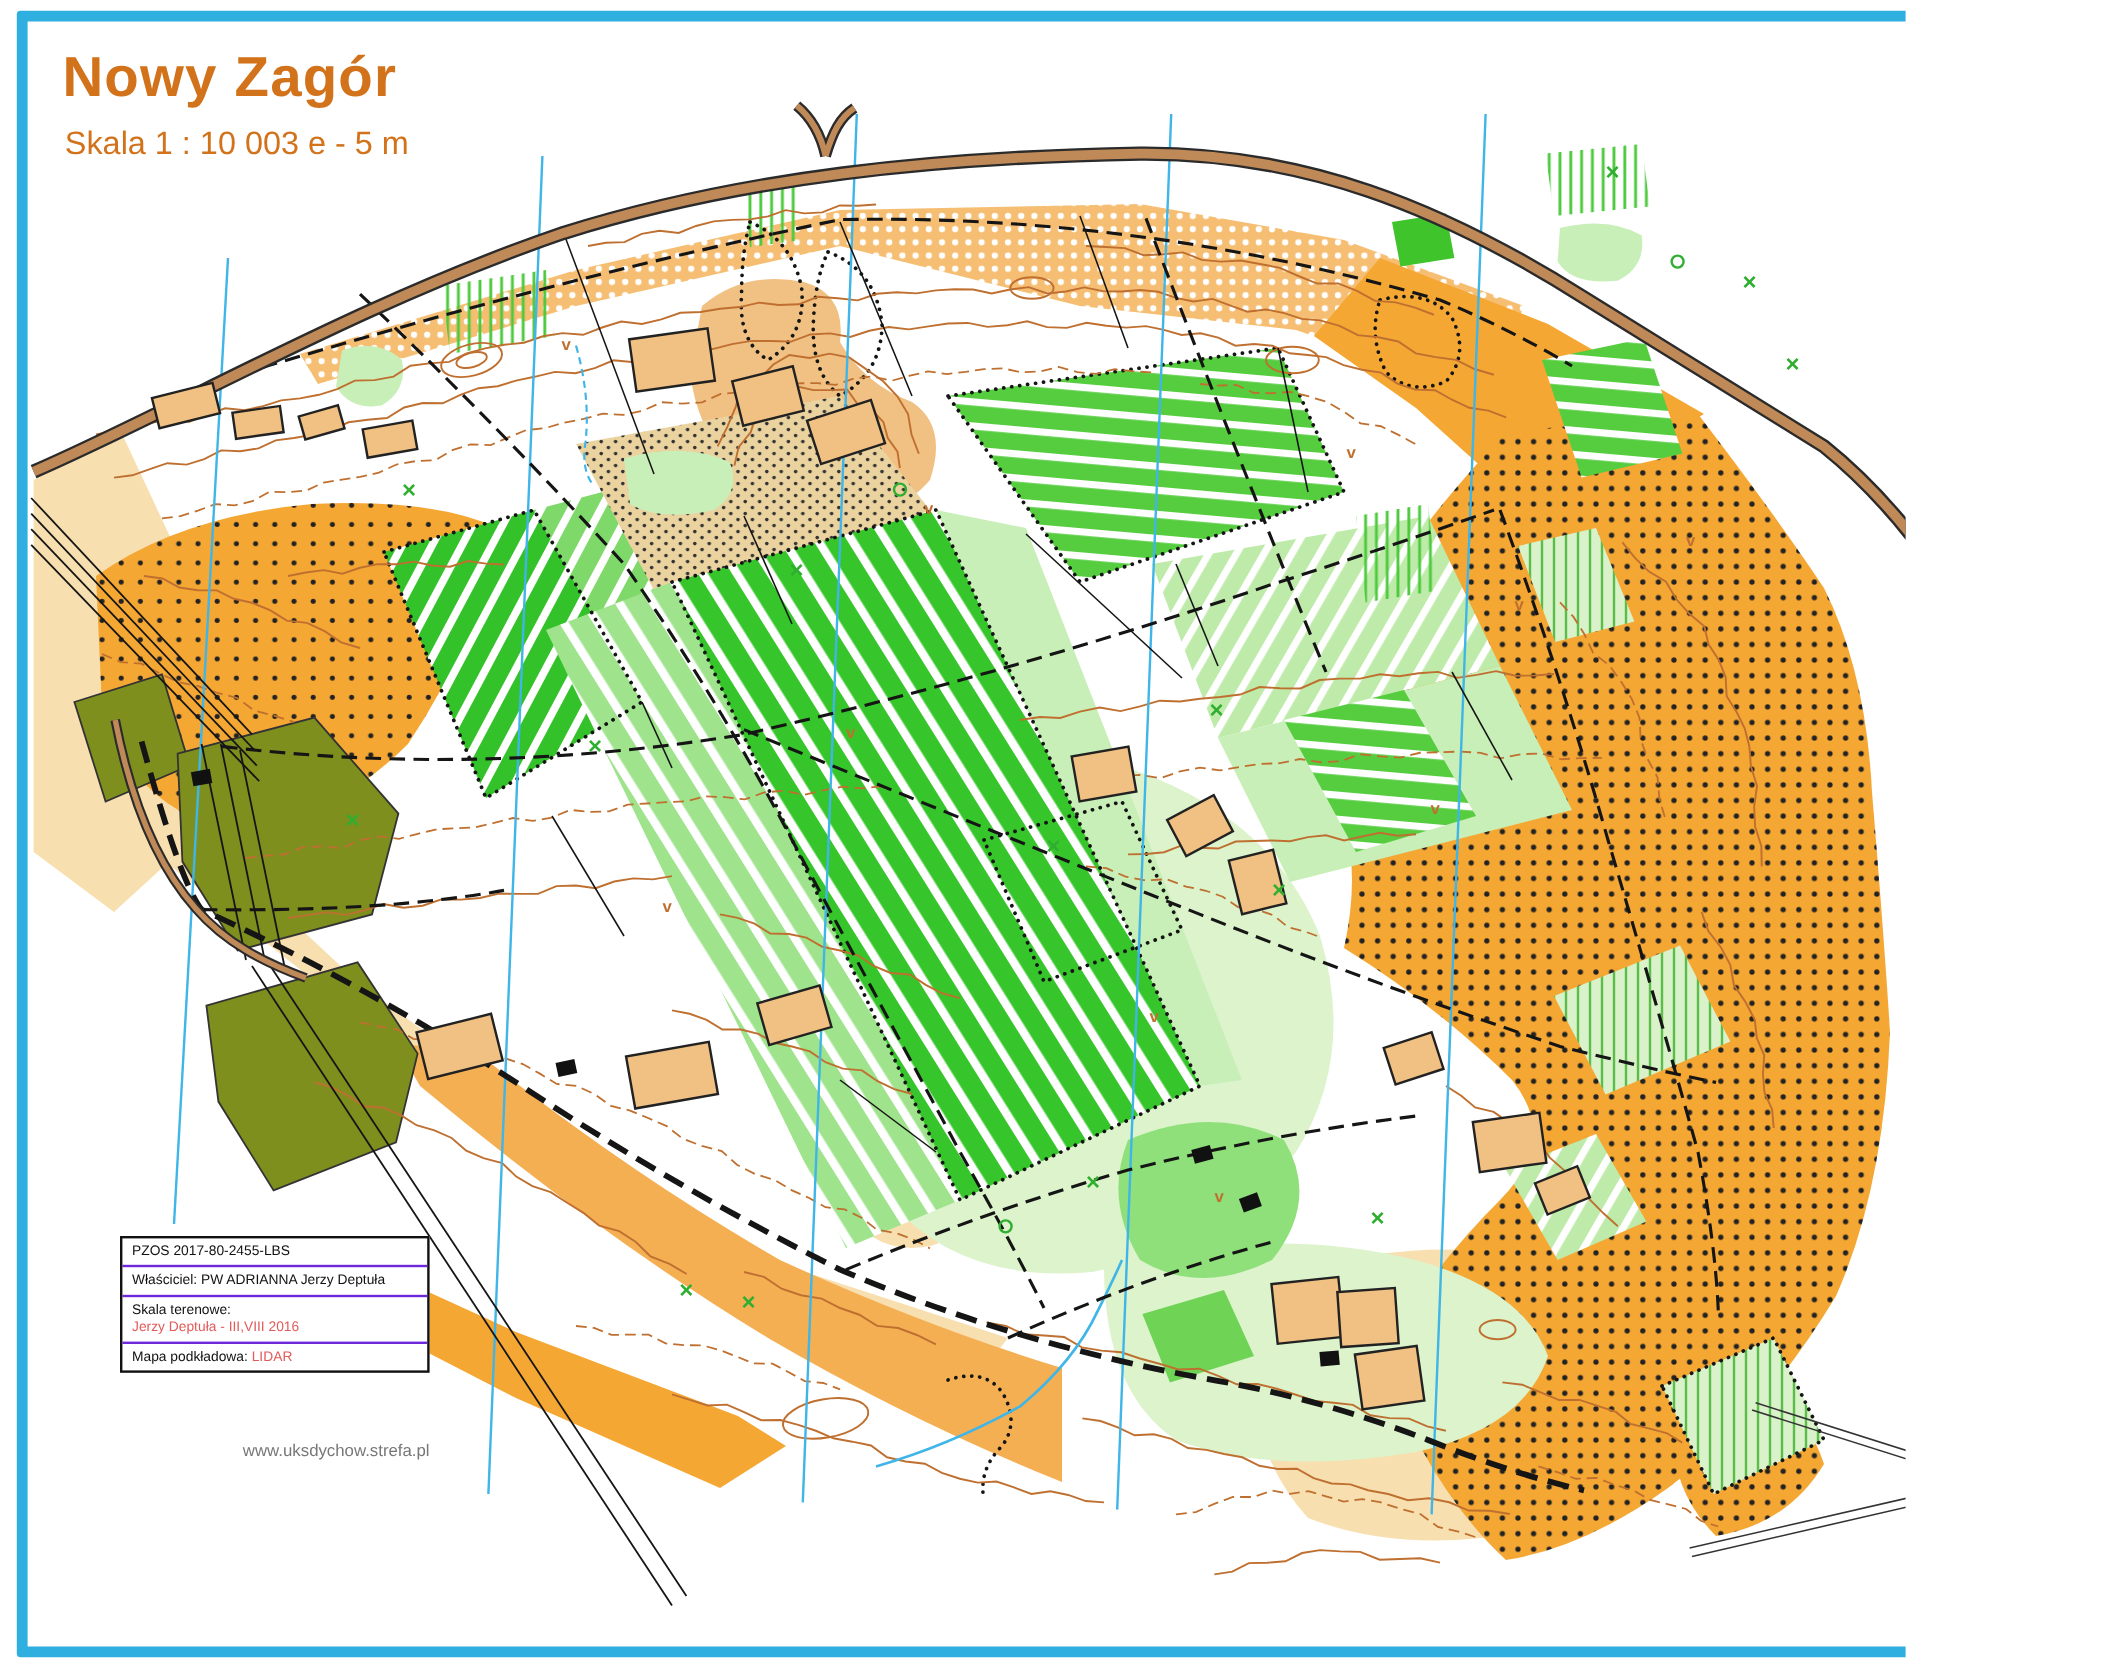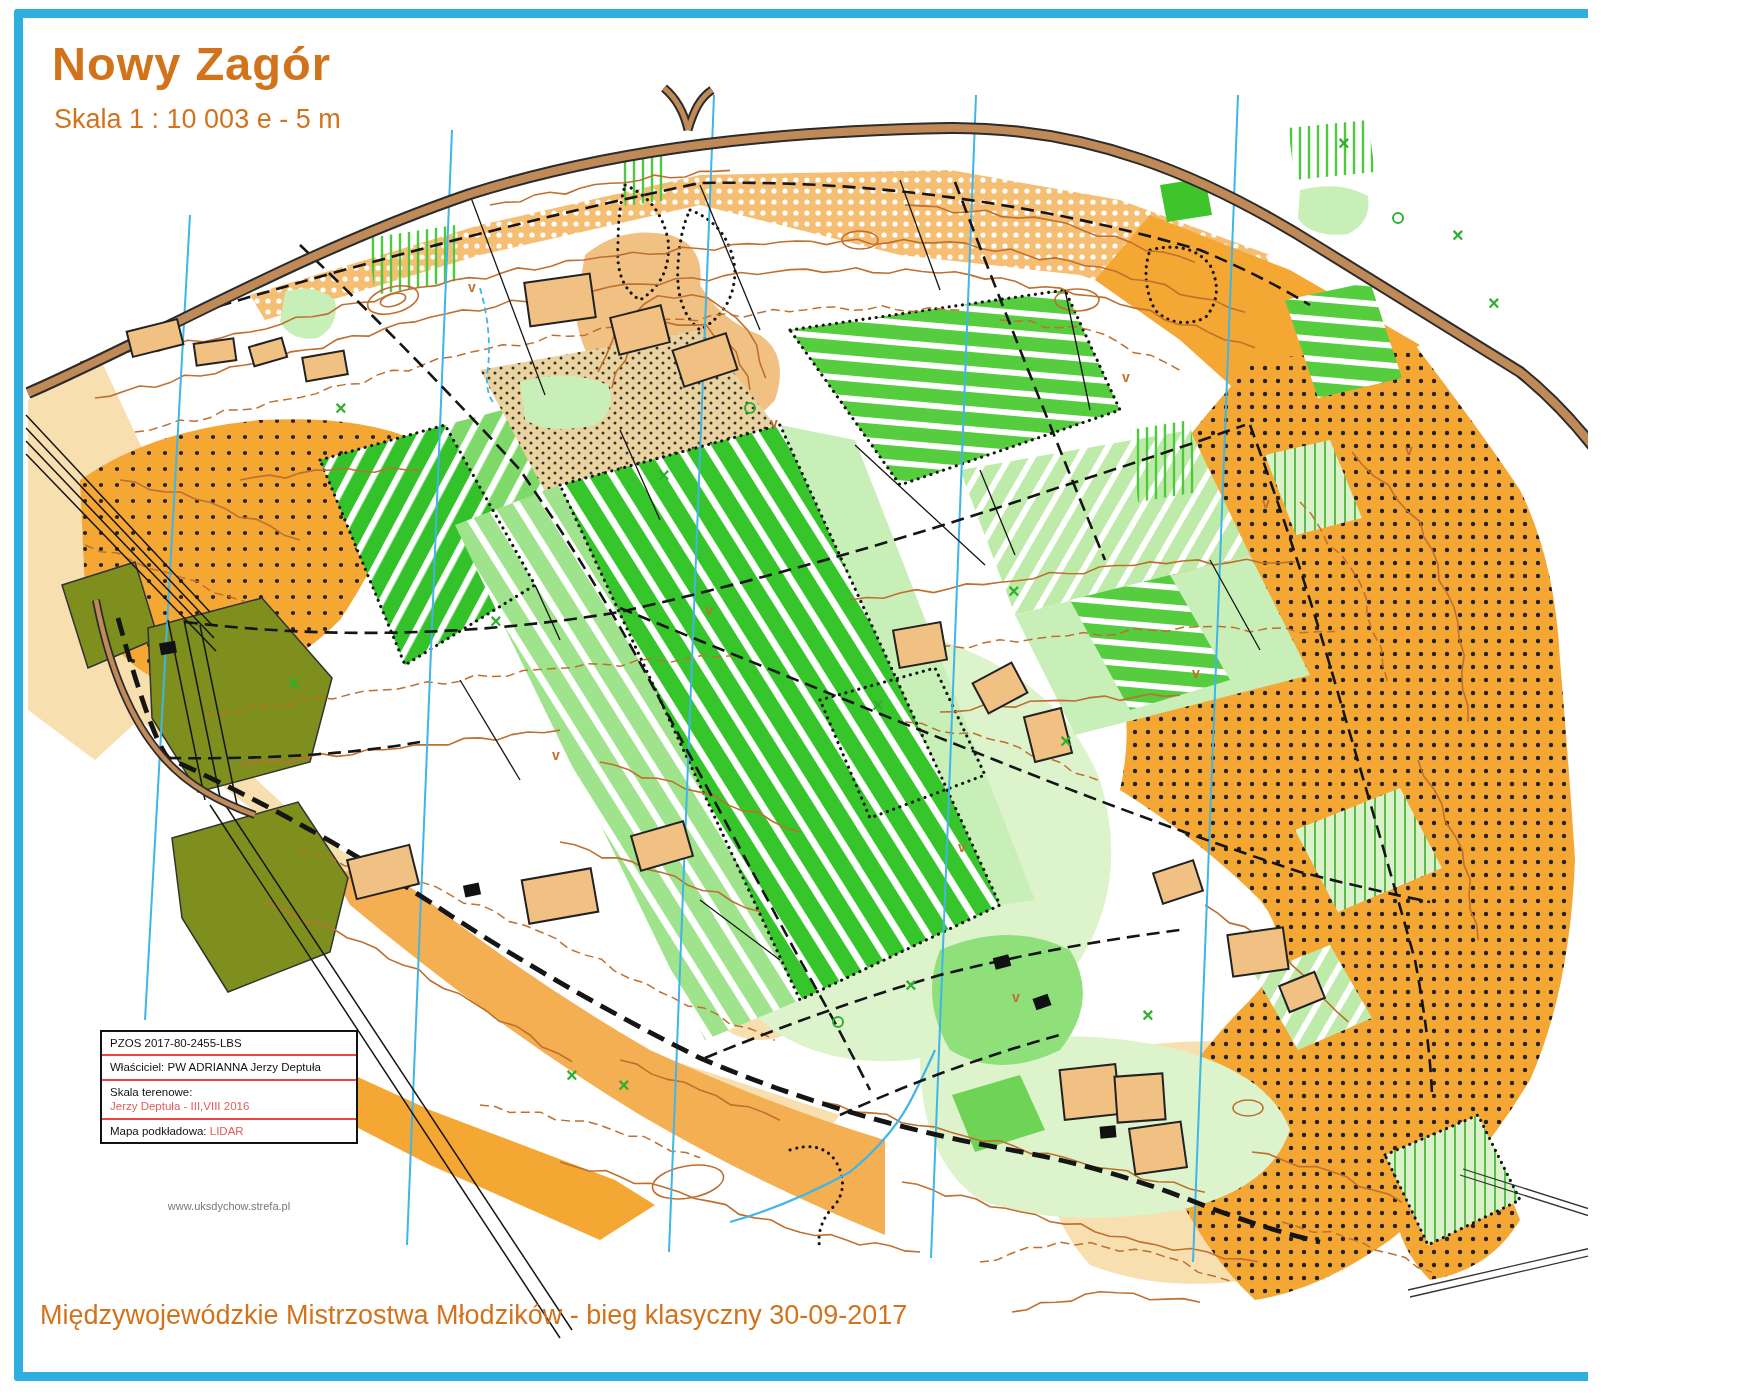--- a/index.html
+++ b/index.html
@@ -13,26 +13,26 @@
   .frame{position:absolute;left:14px;top:9px;width:1726px;height:1372px;
          border:9px solid var(--frame);border-radius:3px;pointer-events:none;z-index:30;}
   .map-title{position:absolute;left:52px;top:36px;font-size:47px;font-weight:bold;
              color:var(--accent);letter-spacing:1px;z-index:20;}
   .map-scale{position:absolute;left:54px;top:104px;font-size:27px;color:var(--accent);z-index:20;}
   .caption{position:absolute;left:40px;top:1300px;font-size:27px;color:var(--accent);z-index:20;}
   svg.map{position:absolute;left:0;top:0;z-index:5;}
 
   .credits{position:absolute;left:100px;top:1030px;width:258px;background:#fff;
            border:2px solid #111;z-index:25;font-size:11.5px;color:#111;}
-  .credits .row{padding:4px 8px;border-bottom:2px solid #ef4444;line-height:1.25;}
+  .credits .row{padding:4px 8px;border-bottom:2px solid #6d28d9;line-height:1.25;}
   .credits .row:last-child{border-bottom:none;}
   .credits .red{color:var(--red);}
   .credits .sub{padding-left:18px;}
-  .website{position:absolute;left:100px;top:1200px;width:258px;text-align:center;
-           font-size:11px;color:#777;z-index:25;}
+  .website{position:absolute;left:100px;top:1200px;width:258px;text-align:right;
+           font-size:14px;color:#777;z-index:25;}
 
   
   .contour{fill:none;stroke:var(--contour);stroke-width:1.6;}
   .contourd{fill:none;stroke:var(--contour);stroke-width:1.5;stroke-dasharray:9 5;}
   .meridian{fill:none;stroke:var(--meridian);stroke-width:2;}
   .track{fill:none;stroke:var(--ink);stroke-width:2.6;stroke-dasharray:13 7;}
   .trackT{fill:none;stroke:var(--ink);stroke-width:4.8;stroke-dasharray:18 9;}
   .fence{fill:none;stroke:var(--ink);stroke-width:1.3;}
   .dotb{fill:none;stroke:var(--ink);stroke-width:3.1;stroke-dasharray:0.1 6.6;stroke-linecap:round;}
   .powl{fill:none;stroke:var(--ink);stroke-width:1.5;}
@@ -351,16 +351,15 @@
       <span>Skala terenowe:</span><br>
       <span class="red">Jerzy Deptuła - III,VIII 2016</span>
     </div>
     <div class="row">
       <span>Mapa podkładowa:</span>
       <span class="red">LIDAR</span>
     </div>
   </div>
   <div class="website">www.uksdychow.strefa.pl</div>
 
-  <div class="caption">Międzywojewódzkie Mistrzostwa Młodzików - bieg klasyczny 30-09-2017</div>
 
   <div class="frame"></div>
 </div>
 
 </body></html>

